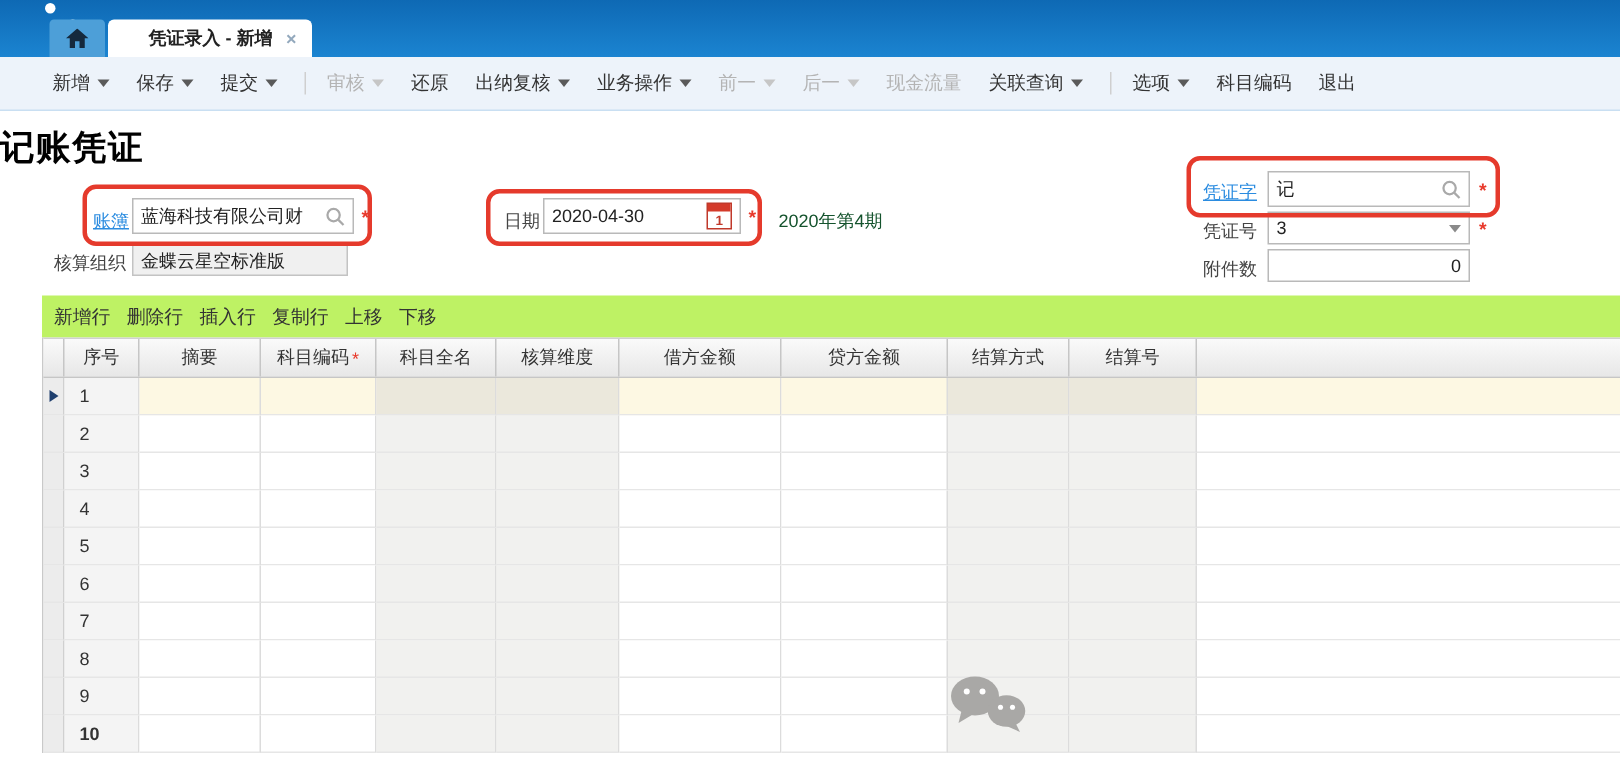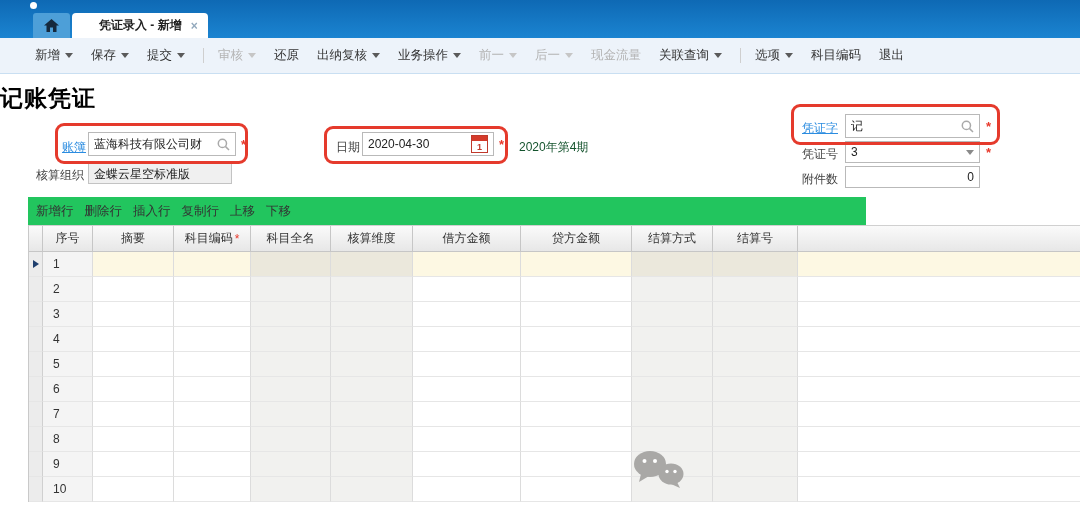--- a/index.html
+++ b/index.html
@@ -49,22 +49,22 @@
   .dd-caret { width:0; height:0; border-left:4px solid transparent;
     border-right:4px solid transparent; border-top:5px solid #8a8a8a; cursor:pointer; }
   .cal { width:17px; height:18px; border:1px solid #c0392b; background:#fff;
     display:flex; flex-direction:column; cursor:pointer; }
   .cal-top { height:5px; background:#d43a2a; }
   .cal-num { flex:1; display:flex; align-items:center; justify-content:center;
     font-size:9px; font-weight:bold; color:#c0392b; }
   .anno { position:absolute; border:3px solid #e53a2c; border-radius:9px;
     pointer-events:none; }
   
-  .grid-toolbar { position:absolute; left:28px; top:197px; width:838px; height:28px;
-    background:#22c55e; display:flex; align-items:center; padding-left:8px;
+  .grid-toolbar { position:absolute; left:28px; top:197px; width:1052px; height:28px;
+    background:#bef264; display:flex; align-items:center; padding-left:8px;
     font-size:12.5px; color:#333; }
   .gt-item { margin-right:11px; cursor:pointer; white-space:nowrap; }
   
   .vtable { position:absolute; left:28px; top:225px; width:1052px;
     border-left:1px solid #c9c9c9; font-size:12px; }
   .thead { display:flex; height:27px; background:linear-gradient(180deg,#fafafa,#e7e7e7);
     border-top:1px solid #d0d0d0; border-bottom:1px solid #c6c6c6; }
   .th { display:flex; align-items:center; justify-content:center; color:#333;
     border-right:1px solid #c6c6c6; white-space:nowrap; overflow:hidden; }
   .th .req { color:#e8392b; margin-left:2px; }
@@ -370,21 +370,21 @@
           <div class="td readonly" style="width: 80px;"></div>
           <div class="td readonly" style="width: 82px;"></div>
           <div class="td editable" style="width: 108px;"></div>
           <div class="td editable" style="width: 111px;"></div>
           <div class="td readonly" style="width: 81px;"></div>
           <div class="td readonly" style="width: 85px;"></div>
           <div class="td editable" style="flex: 1 1 0%; border-right: none;"></div>
         </div>
         <div class="trow">
           <div class="td sel" style="width: 14px;"></div>
-          <div class="td rowno" style="width: 50px;">10</div>
+          <div class="td rowno" style="width: 50px; font-weight: bold;">10</div>
           <div class="td editable" style="width: 81px;"></div>
           <div class="td editable" style="width: 77px;"></div>
           <div class="td readonly" style="width: 80px;"></div>
           <div class="td readonly" style="width: 82px;"></div>
           <div class="td editable" style="width: 108px;"></div>
           <div class="td editable" style="width: 111px;"></div>
           <div class="td readonly" style="width: 81px;"></div>
           <div class="td readonly" style="width: 85px;"></div>
           <div class="td editable" style="flex: 1 1 0%; border-right: none;"></div>
         </div>

